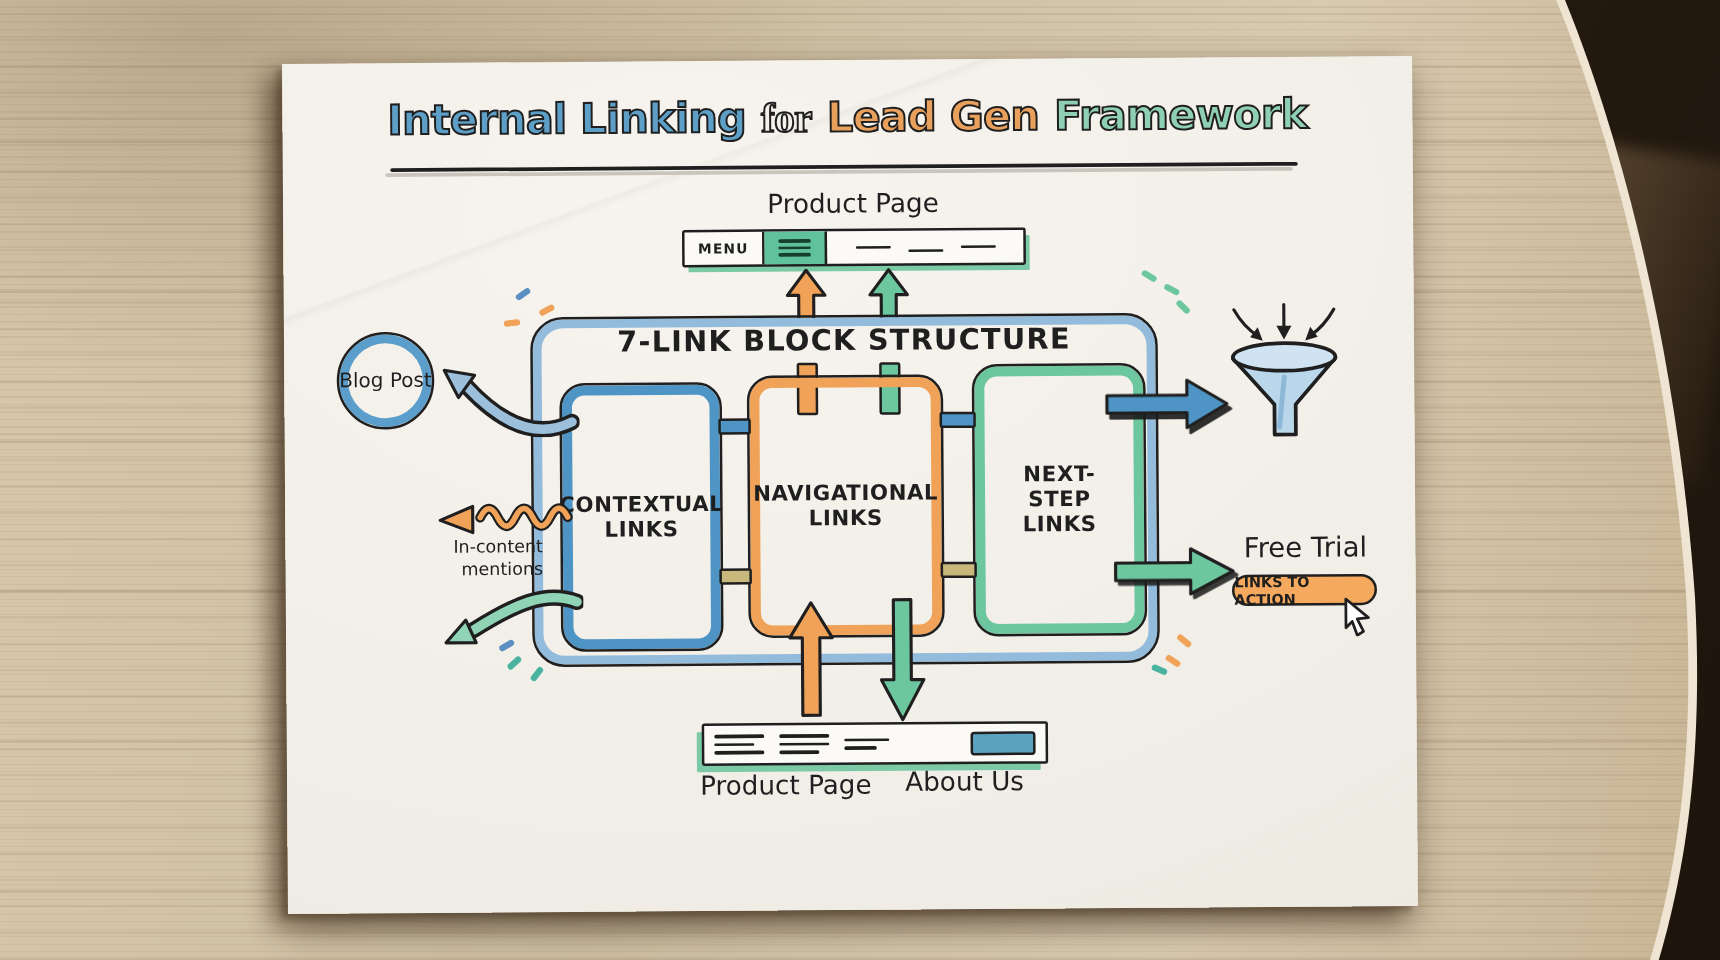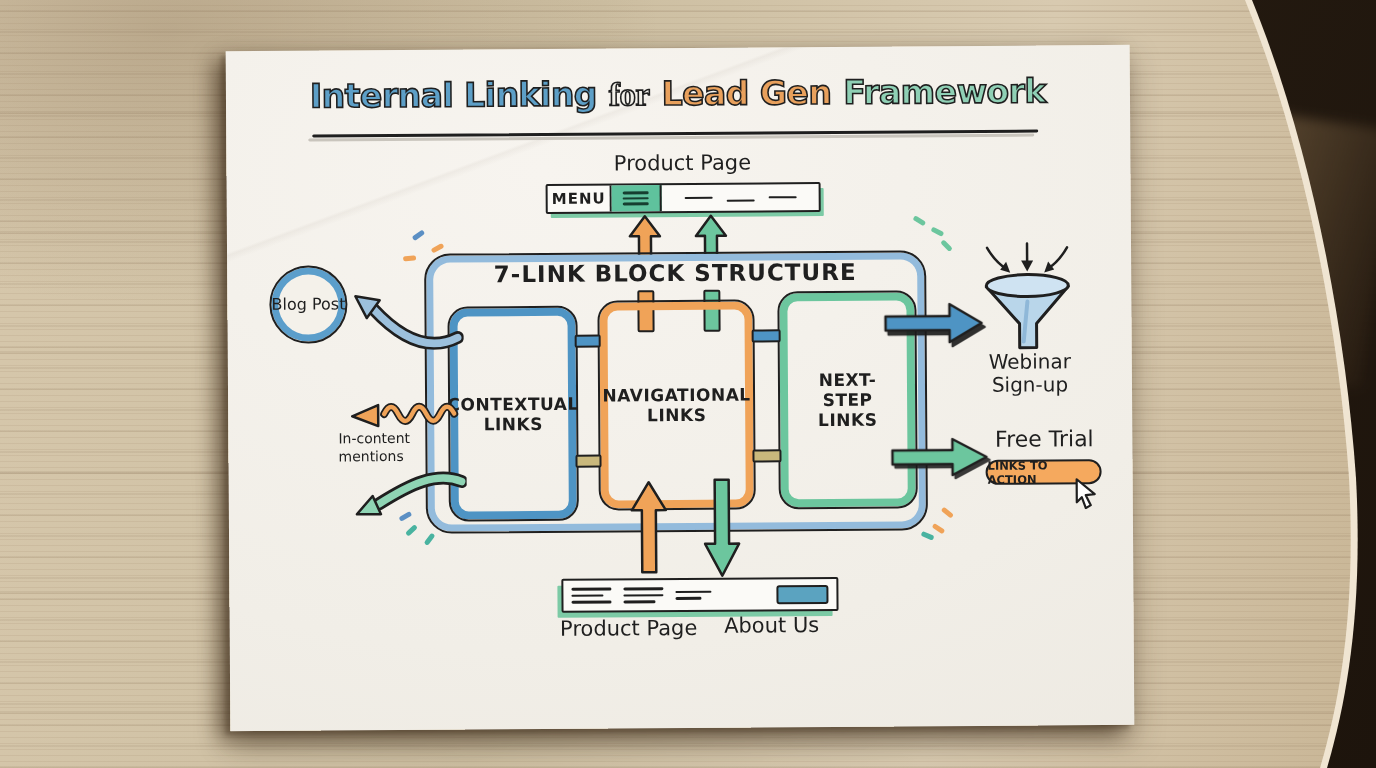--- a/index.html
+++ b/index.html
@@ -42,21 +42,21 @@
     background:#1f1f1f; border-radius:2px; }
   .title-underline::after { content:""; position:absolute; left:-4px; top:4px; width:100%; height:3px;
     background:#c9c5bd; border-radius:2px; }
 
   
   .hand-label { position:absolute; text-align:center; font-size:21px; color:#1f1f1f; }
   .menu-bar { position:absolute; left:319px; top:135px; width:275px; height:30px;
     background:#fbfaf7; border:2.5px solid #1f1f1f; border-radius:2px;
     box-shadow: 4px 5px 0 -1px #7ccaa5; display:flex; align-items:stretch; }
   .menu-cell { display:flex; align-items:center; justify-content:center; }
-  .menu-word { width:64px; border-right:2.5px solid #1f1f1f; font-size:15px; font-weight:bold; letter-spacing:1px; color:#1f1f1f; }
+  .menu-word { width:64px; border-right:2.5px solid #1f1f1f; font-size:11px; font-weight:bold; letter-spacing:1px; color:#1f1f1f; }
   .menu-burger { width:50px; border-right:2.5px solid #1f1f1f; background:#5fc29d; flex-direction:column; gap:3px; }
   .menu-burger i { display:block; width:26px; height:2.5px; background:#163f30; border-radius:2px; }
   .menu-dashes { flex:1; gap:14px; }
   .menu-dashes i { display:block; width:28px; height:2.5px; background:#1f1f1f; border-radius:2px; }
   .menu-dashes i:nth-child(2){ transform:translateY(3px); }
 
   .footer-bar { position:absolute; left:332px; top:530px; width:277px; height:34px;
     background:#fbfaf7; border:2.5px solid #1f1f1f; border-radius:2px;
     box-shadow: -5px 6px 0 -1px #7ccaa5; display:flex; align-items:center; padding:0 8px; gap:12px; }
   .fline-group { display:flex; flex-direction:column; gap:4px; }
@@ -81,21 +81,21 @@
   .bar-orange { background:#f0a358; } .bar-green { background:#6cc69e; }
 
   
   .circle { position:absolute; width:78px; height:78px; border-radius:50%;
     border:2.5px solid #1f1f1f; display:flex; align-items:center; justify-content:center;
     text-align:center; font-size:16px; line-height:1.15; color:#1f1f1f; background:#f4f1ea; }
   .ring-blue  { box-shadow: inset 0 0 0 7px #5b9ecb; }
   .ring-orange{ box-shadow: inset 0 0 0 7px #f0ab66; }
   .ring-green { box-shadow: inset 0 0 0 7px #74c8a4; }
 
-  .note { position:absolute; text-align:left; font-size:14px; line-height:1.25; color:#1f1f1f; }
+  .note { position:absolute; text-align:right; font-size:14px; line-height:1.25; color:#1f1f1f; }
 
   
   .webinar-label { position:absolute; left:750px; top:305px; width:104px; text-align:center; font-size:20px; line-height:1.15; color:#1f1f1f; }
   .freetrial-label { position:absolute; left:756px; top:381px; width:120px; text-align:center; font-size:22px; color:#1f1f1f; }
   .cta-pill { position:absolute; left:757px; top:414px; width:116px; height:25px; background:#f5a95e;
     border:2.5px solid #1f1f1f; border-radius:14px; display:flex; align-items:center; justify-content:center;
     font-size:11.5px; font-weight:bold; color:#1f1f1f; letter-spacing:0; }
 
   
   .abs { position:absolute; }
@@ -204,21 +204,20 @@
     <path d="M 8 6 Q 16 20 27 27" fill="none" stroke="#1f1f1f" stroke-width="2.5" stroke-linecap="round"></path>
     <polygon points="31,31 21,28 27,20" fill="#1f1f1f"></polygon>
     <path d="M 48 2 L 48 20" fill="none" stroke="#1f1f1f" stroke-width="2.5" stroke-linecap="round"></path>
     <polygon points="48,30 42,19 54,19" fill="#1f1f1f"></polygon>
     <path d="M 88 6 Q 80 20 69 27" fill="none" stroke="#1f1f1f" stroke-width="2.5" stroke-linecap="round"></path>
     <polygon points="65,31 75,28 69,20" fill="#1f1f1f"></polygon>
     <path d="M 7 45 L 40 82 L 40 106 L 57 106 L 57 82 L 89 45 Q 48 62 7 45 Z" fill="#b9d6ea" stroke="#1f1f1f" stroke-width="3" stroke-linejoin="round"></path>
     <path d="M 48 60 L 44 100" stroke="#8fb8d8" stroke-width="4" stroke-linecap="round"></path>
     <ellipse cx="48" cy="44" rx="41" ry="11" fill="#cfe3f2" stroke="#1f1f1f" stroke-width="3"></ellipse>
   </svg>
-  <div class="webinar-label">Webinar Sign-up</div>
 
   <div class="freetrial-label">Free Trial</div>
   <div class="cta-pill">
     <span>LINKS TO ACTION</span>
   </div>
   <svg class="abs" style="left:843px; top:432px;" width="26" height="32" viewBox="0 0 26 32">
     <path d="M 5 2 L 23 17 L 14 18 L 19 28 L 14 31 L 10 20 L 5 25 Z" fill="#ffffff" stroke="#1f1f1f" stroke-width="2.2" stroke-linejoin="round"></path>
   </svg>
 
   <div class="footer-bar">

